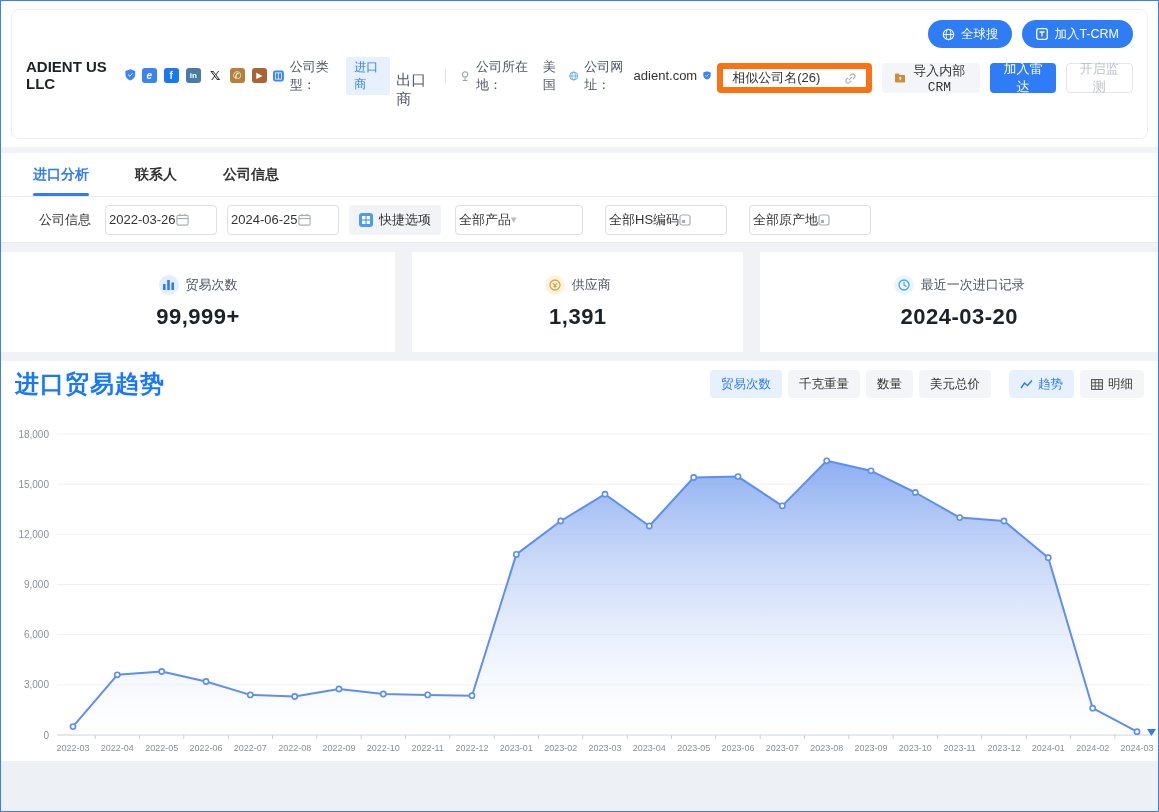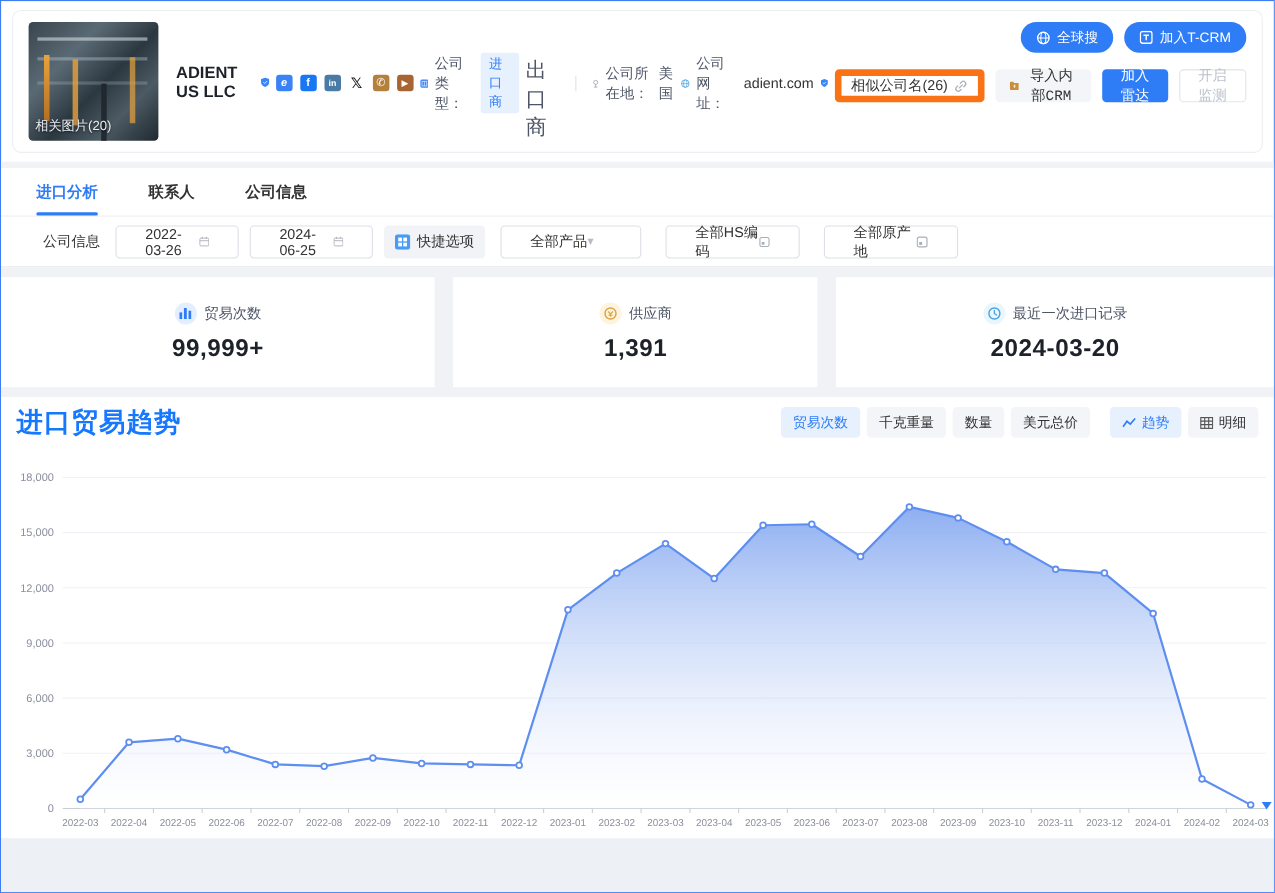--- a/index.html
+++ b/index.html
@@ -15,21 +15,21 @@
   .company-photo:after { content:""; position:absolute; left:14px; top:30px; width:5px; height:60px; background:linear-gradient(#e8a33d,#b56f23); box-shadow:26px 4px 0 rgba(232,163,61,.8), 78px 2px 0 rgba(232,163,61,.7), 52px 26px 0 rgba(30,38,44,.9); }
   .photo-overlay { position:absolute; left:6px; bottom:5px; color:#e8edf2; font-size:12px; text-shadow:0 1px 2px rgba(0,0,0,.7); z-index:2; }
 
   .company-info { display:flex; flex-direction:row; gap:6px; padding-top:2px;align-items:center; }
   .name-row { display:flex; align-items:center; gap:6px; }
   .company-name { font-size:15px; font-weight:bold; color:#1d2129; }
   .social-row { display:flex; align-items:center; gap:7px; margin-top:1px; }
   .sq-icon { width:15px; height:15px; border-radius:3px; display:inline-flex; align-items:center; justify-content:center; color:#fff; font-size:10px; font-weight:bold; cursor:pointer; }
   .meta-row { display:flex; align-items:center; gap:6px; font-size:13px; color:#4e5566; margin-top:1px; }
   .tag-importer { background:#e7f1fe; color:#2e7cf6; font-size:12px; padding:2px 8px; border-radius:3px; }
-  .tag-exporter { color:#4e5566; font-size:19px;margin-top:28px; }
+  .tag-exporter { color:#4e5566; font-size:15px;margin-top:28px; }
   .meta-divider { width:1px; height:14px; background:#dfe2e8; margin:0 8px; }
   .website-link { color:#333; }
   .action-row { display:flex; align-items:center; gap:10px; margin-top:6px; }
   .similar-box { display:flex; align-items:center; justify-content:space-between; width:195px; height:30px; border:6px solid #f97316; border-radius:4px; padding:0 9px; font-size:13px; color:#333; background:#fff; cursor:text; }
   .btn { height:30px; border:none; border-radius:4px; font-size:13px; padding:0 13px; cursor:pointer; display:inline-flex; align-items:center; gap:6px; font-family:Liberation Mono, monospace; }
   .btn-gray { background:#f4f5f8; color:#333; }
   .btn-primary { background:#2e7cf6; color:#fff; }
   .btn-disabled { background:#fff; color:#bcc2cc; border:1px solid #e2e5ea; cursor:default; }
   .header-topright { position:absolute; right:14px; top:10px; display:flex; gap:10px; }
   .btn-pill { height:28px; border-radius:15px; background:#2e7cf6; color:#fff; font-size:12.5px; border:none; padding:0 14px; display:inline-flex; align-items:center; gap:6px; cursor:pointer; font-family:inherit; }
@@ -38,21 +38,21 @@
 
   
   .tabbar { height:44px; display:flex; align-items:stretch; gap:46px; padding:0 32px; border-bottom:1px solid #e9ebef; background:#fff; }
   .tab { display:flex; align-items:center; font-size:14px; color:#333; cursor:pointer; position:relative; font-weight:bold; }
   .tab.active { color:#2e7cf6; }
   .tab.active:after { content:""; position:absolute; left:0; right:0; bottom:0; height:3px; background:#2e7cf6; border-radius:2px; }
 
   
   .filter-row { height:46px; display:flex; align-items:center; gap:10px; padding:0 14px 0 38px; border-bottom:1px solid #e9ebef; background:#fff; font-size:13px; }
   .filter-label { color:#333; margin-right:4px; }
-  .input-box { display:flex; align-items:center; height:30px; border:1px solid #dcdfe6; border-radius:4px; background:#fff; padding:0 26px; font-size:13px; color:#333; cursor:pointer; }
+  .input-box { display:flex; align-items:center; height:30px; border:1px solid #dcdfe6; border-radius:4px; background:#fff; padding:0 3px; font-size:13px; color:#333; cursor:pointer; }
   .w-date { width:112px; }
   .w-product { width:128px; color:#333; }
   .w-hs { width:122px; }
   .chev { color:#b6bcc6; font-size:11px; }
   .gray-chip { height:30px; background:#f1f3f7; border-radius:4px; display:inline-flex; align-items:center; gap:6px; padding:0 10px; font-size:13px; color:#333; cursor:pointer; }
 
   .source-row { height:36px; display:flex; align-items:center; gap:26px; padding:0 38px; background:#fff; font-size:13px; }
   .source-opt { cursor:pointer; color:#333; padding:3px 9px; border-radius:3px; }
   .source-opt.active { background:#e7f1fe; color:#2e7cf6; }
 
@@ -76,23 +76,20 @@
   .bottom-strip { flex:1; background:#edf0f5; }
 
   svg text { font-family:"Liberation Sans","DejaVu Sans",sans-serif; }
 </style>
 </head>
 <body>
 
 <div class="page">
 
   <div class="header-card">
-    <div class="company-photo">
-      <span class="photo-overlay">相关图片(20)</span>
-    </div>
 
     <div class="company-info">
       <div class="name-row">
         <span class="company-name">ADIENT US LLC</span>
         <svg width="13" height="14" viewBox="0 0 13 14">
             <path d="M6.5 0 12.5 2 v4.5 c0 3.6-2.7 5.9-6 7.2 C3.2 12.4.5 10.1.5 6.5 V2 Z" fill="#3b86f6"></path>
             <path d="M4 6.6 5.9 8.5 9.2 5" stroke="#fff" stroke-width="1.2" fill="none"></path>
           </svg>
       </div>
 

